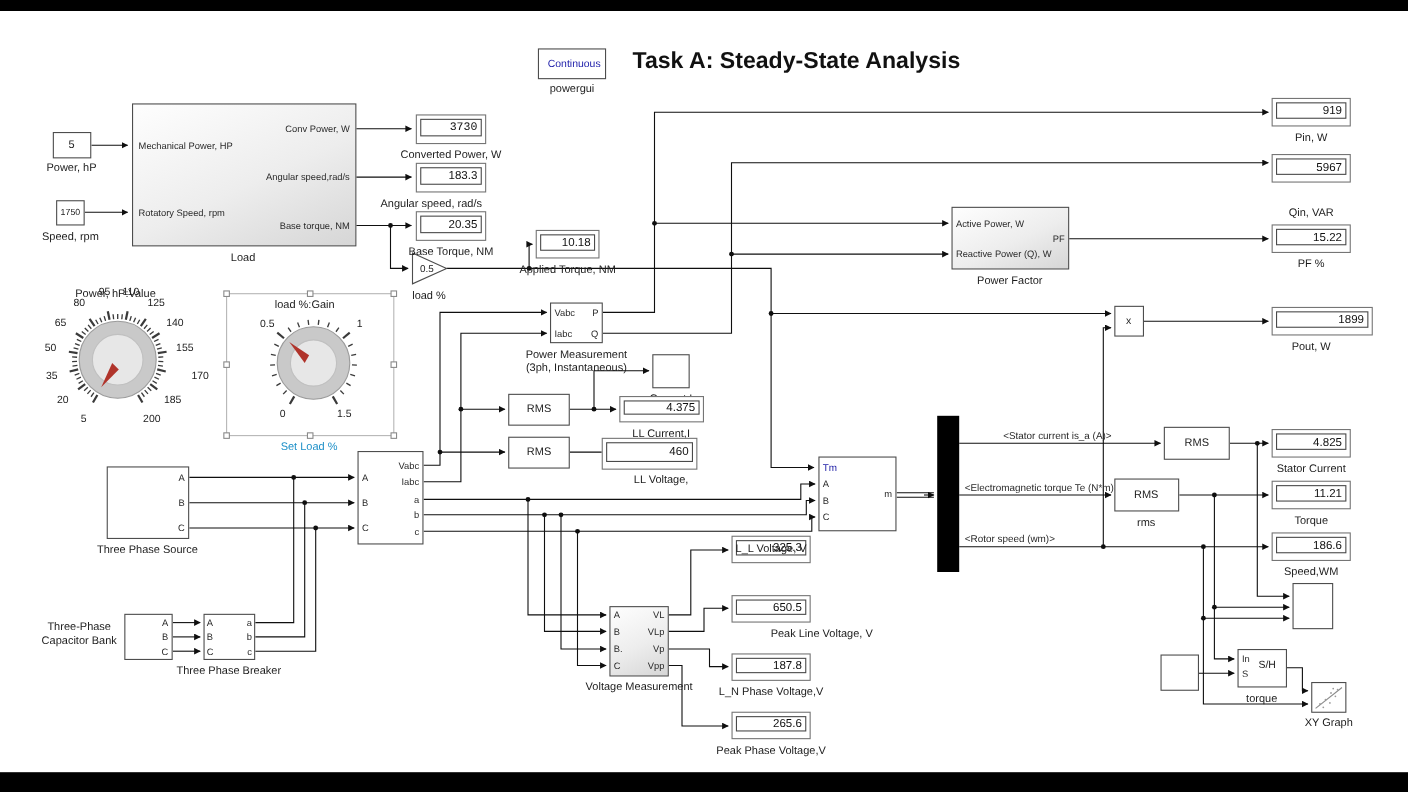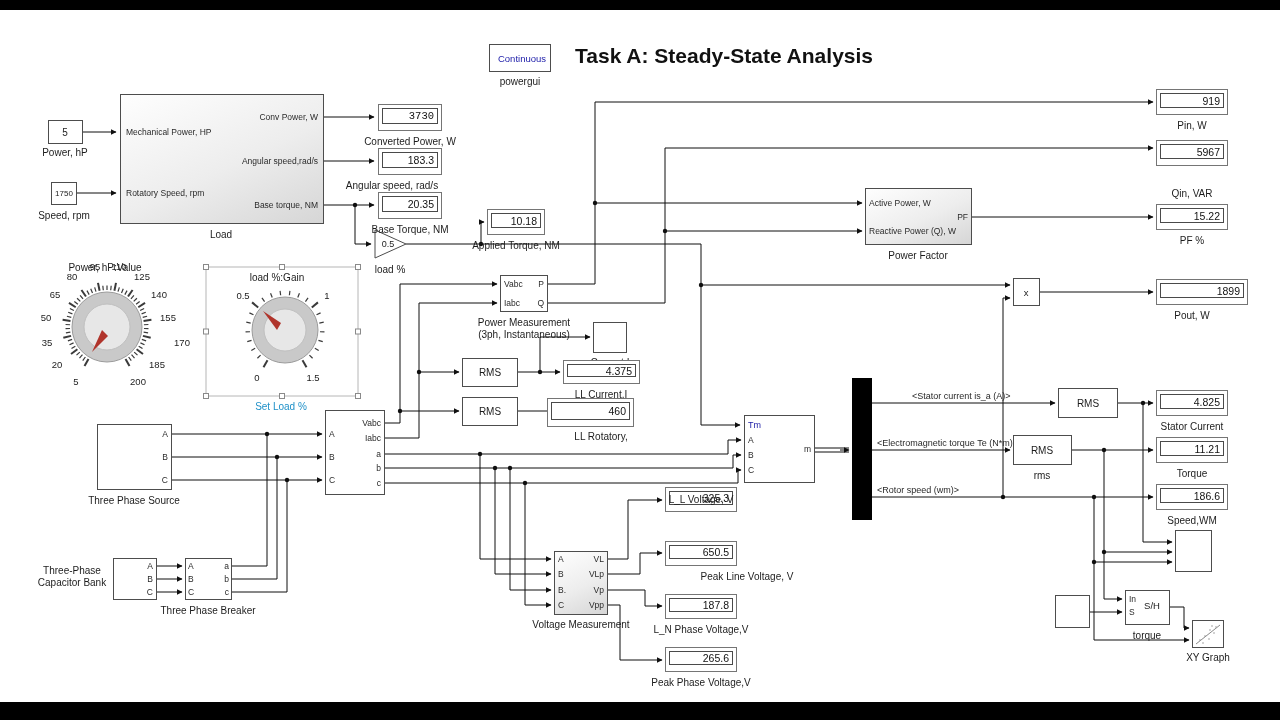--- a/index.html
+++ b/index.html
@@ -404,21 +404,21 @@
 <div class="cc" style="left:490px;top:411px;">RMS</div>
 
 <div class="disp" style="left:563px;top:360px;width:77px;height:24px;">
   <div class="din">4.375</div>
     </div>
 <div class="lbl" style="left:601px;top:389px;">LL Current,I</div>
 
 <div class="disp" style="left:532px;top:398px;width:87px;height:29px;margin-left:15px;">
   <div class="din">460</div>
     </div>
-<div class="lbl" style="left:601px;top:431px;">LL Rotatory,</div>
+<div class="lbl" style="left:601px;top:431px;">LL Voltage,</div>
 
 <div class="blk" style="left:97px;top:424px;width:75px;height:66px;"></div>
 <div class="pr" style="left:168px;top:429px;">A</div>
 <div class="pr" style="left:168px;top:452px;">B</div>
 <div class="pr" style="left:168px;top:475px;">C</div>
 <div class="lbl" style="left:134px;top:495px;">Three Phase Source</div>
 
 <div class="blk" style="left:325px;top:410px;width:60px;height:85px;"></div>
 <div class="pl" style="left:329px;top:429px;">A</div>
 <div class="pl" style="left:329px;top:452px;">B</div>

